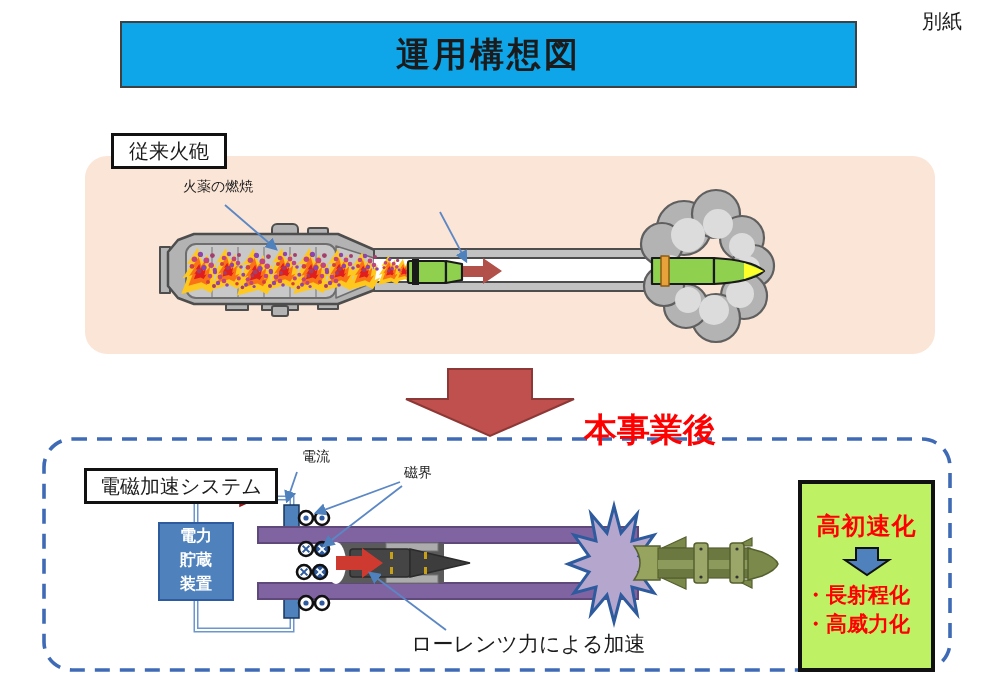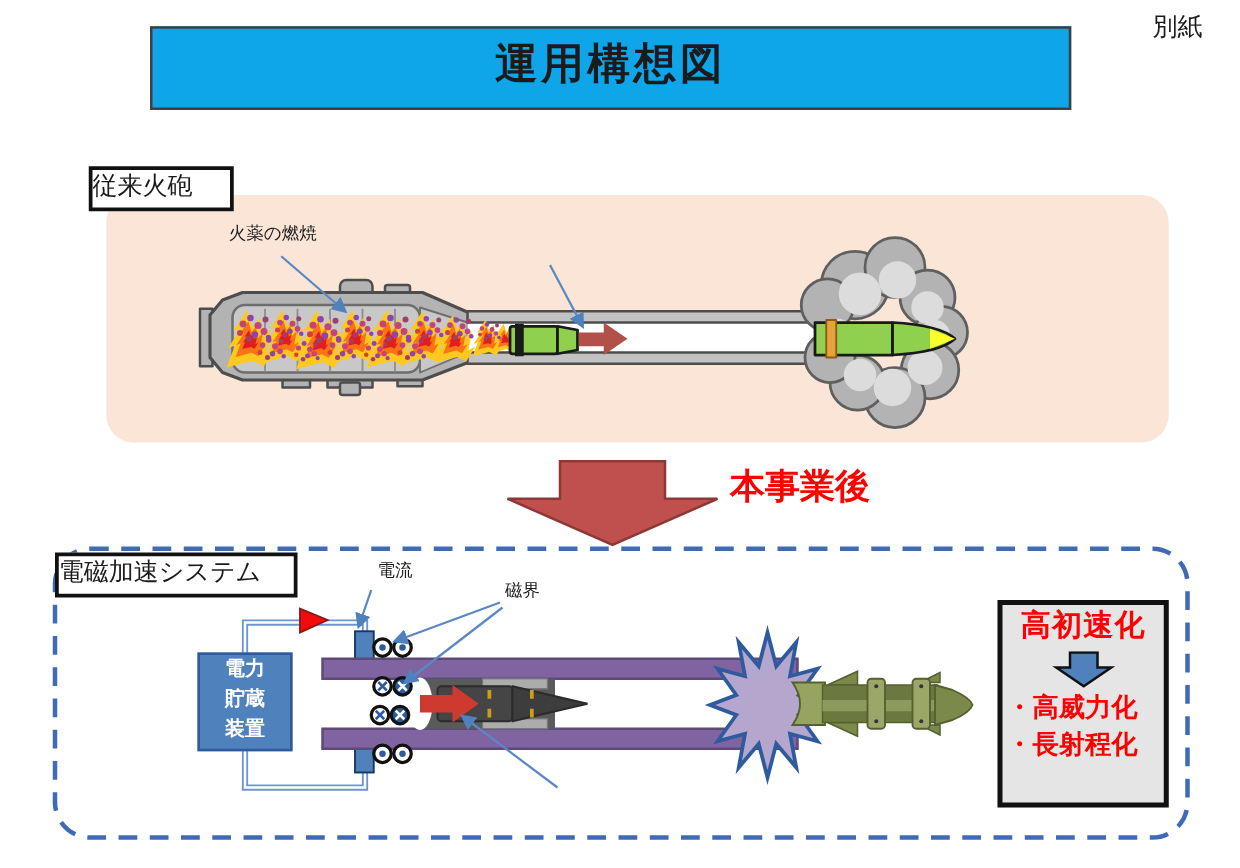--- a/index.html
+++ b/index.html
@@ -1,39 +1,39 @@
 <!DOCTYPE html>
 <html><head>
 <meta charset="utf-8">
 <style>
   html,body{margin:0;padding:0;background:#fff;}
   .page{position:relative;width:992px;height:694px;background:#fff;overflow:hidden;
-        font-family:Liberation Mono, monospace;color:#1b1b1b;}
+        font-family:Liberation Sans, sans-serif;color:#1b1b1b;}
   .gfx{position:absolute;left:0;top:0;z-index:1;}
   .ov{position:absolute;z-index:3;white-space:nowrap;}
   .corner-note{left:922px;top:8px;font-size:20px;}
   .title-box{left:120px;top:21px;width:733px;height:63px;background:#0ea5e9;
              border:2px solid #404040;text-align:center;line-height:63px;
              font-size:34px;font-weight:bold;letter-spacing:3px;}
-  .sec-label{background:#fff;border:3px solid #111;font-size:20px;}
+  .sec-label{background:#fff;border:3px solid #111;text-align:center;font-size:20px;margin-left:40px;}
   .conv-label{left:71px;top:133px;width:110px;height:30px;line-height:30px;}
-  .em-label{left:44px;top:442px;width:188px;height:30px;line-height:30px;}
+  .em-label{left:44px;top:468px;width:188px;height:30px;line-height:30px;}
   .anno{font-size:14px;}
   .anno-combustion{left:183px;top:178px;}
   .anno-pressure{left:332px;top:186px;}
   .anno-current{left:302px;top:448px;}
   .anno-field{left:404px;top:464px;}
   .anno-lorentz{left:411px;top:630px;font-size:21px;}
-  .after-label{left:584px;top:370px;font-size:28px;font-weight:bold;color:#FF0000;}
+  .after-label{left:584px;top:408px;font-size:33px;font-weight:bold;color:#FF0000;}
   .power-box{left:158px;top:522px;width:72px;height:75px;background:#4F81BD;
              border:2px solid #2E5B9E;color:#fff;font-size:16px;font-weight:bold;
              text-align:center;padding-top:0;}
   .power-box span{display:block;line-height:24px;}
-  .outcome-box{left:798px;top:480px;width:129px;height:158px;background:#e5e5e5;
-               border:4px solid #111;text-align:center;}
+  .outcome-box{left:798px;top:480px;width:129px;height:158px;background:#bef264;
+               border:4px solid #111;text-align:center;padding-top:26px;}
   .outcome-head{font-size:24px;font-weight:bold;color:#FF0000;letter-spacing:1px;}
   .outcome-arrow{display:block;margin:5px auto 3px auto;}
   .outcome-items{text-align:left;padding-left:3px;}
   .outcome-items div{font-size:21px;font-weight:bold;color:#FF0000;line-height:29px;}
 </style>
 </head>
 <body>
 
 <div class="page">
 
@@ -242,31 +242,32 @@
 <div class="ov sec-label conv-label">従来火砲</div>
 
 <div class="ov anno anno-combustion">火薬の燃焼</div>
 
 <div class="ov after-label">本事業後</div>
 
 <div class="ov sec-label em-label">電磁加速システム</div>
 
 <div class="ov anno anno-current">電流</div>
 <div class="ov anno anno-field">磁界</div>
+<div class="ov anno anno-lorentz">ローレンツ力による加速</div>
 
 <div class="ov power-box">
   <span>電力</span>
   <span>貯蔵</span>
   <span>装置</span>
 </div>
 
 <div class="ov outcome-box">
   <div class="outcome-head">高初速化</div>
   <svg class="outcome-arrow" width="52" height="30" viewBox="0 0 52 30">
     <polygon points="15,1 37,1 37,13 48,13 26,28 4,13 15,13" fill="#4F81BD" stroke="#111" stroke-width="2"></polygon>
   </svg>
   <div class="outcome-items">
+    <div>・長射程化</div>
     <div>・高威力化</div>
-    <div>・長射程化</div>
   </div>
 </div>
 
 </div>
 
 </body></html>

